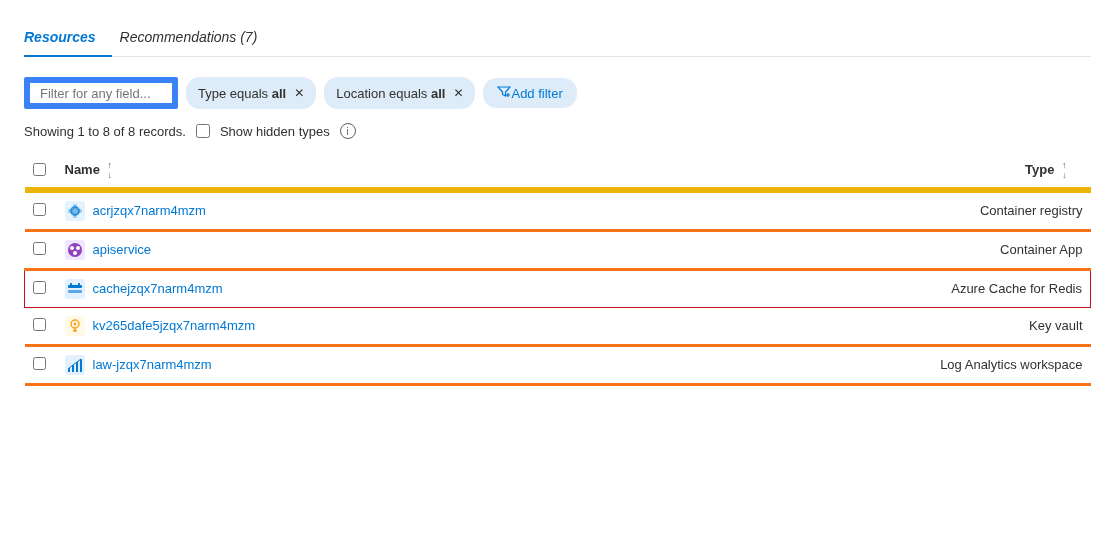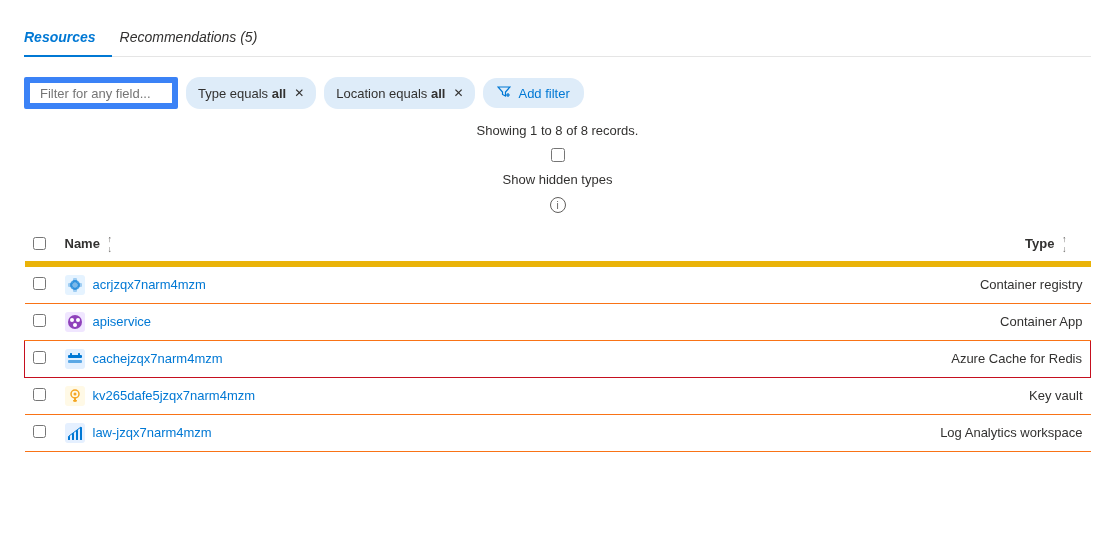--- a/index.html
+++ b/index.html
@@ -68,21 +68,21 @@
     .filter-chip .close-icon {
       cursor: pointer;
       color: #323130;
       font-size: 12px;
       display: flex;
       align-items: center;
     }
     .add-filter-btn {
       display: flex;
       align-items: center;
-      gap: 7px;
+      gap: 0;
       background: #deecf9;
       border: none;
       border-radius: 14px;
       padding: 4px 14px;
       font-size: 13px;
       color: #0078d4;
       cursor: pointer;
       height: 30px;
     }
     .add-filter-btn .filter-icon {
@@ -90,21 +90,20 @@
     }
 
     
     .records-info {
       display: flex;
       align-items: center;
       gap: 10px;
       margin-bottom: 16px;
       font-size: 13px;
       color: #323130;
-      flex-direction: column;
     }
     .records-info input[type="checkbox"] {
       width: 14px;
       height: 14px;
     }
     .info-icon {
       display: inline-flex;
       align-items: center;
       justify-content: center;
       width: 16px;
@@ -138,21 +137,21 @@
       line-height: 1;
     }
     .resource-table th .sort-icons span {
       font-size: 9px;
       color: #605e5c;
       line-height: 1.1;
     }
     .resource-table td {
       padding: 8px 8px;
       font-size: 13px;
-      border-bottom: 1px solid #f97316;
+      border-bottom: 3px solid #f97316;
       vertical-align: middle;
     }
 
     .resource-name-cell {
       display: flex;
       align-items: center;
       gap: 8px;
     }
     .resource-link {
       color: #0078d4;
@@ -174,21 +173,21 @@
 
     .checkbox-col { width: 32px; }
     .name-col { }
     .type-col-header { text-align: left; padding-right: 24px; }
   </style>
 </head>
 <body>
 
 <div class="tabs">
   <div class="tab active">Resources</div>
-  <div class="tab">Recommendations (5)</div>
+  <div class="tab">Recommendations (7)</div>
 </div>
 
 <div class="filter-row">
   <input type="text" class="filter-input" placeholder="Filter for any field..." style="">
 
   <div class="filter-chip">
     <span>Type equals <strong>all</strong></span>
     <span class="close-icon">✕</span>
   </div>
 

